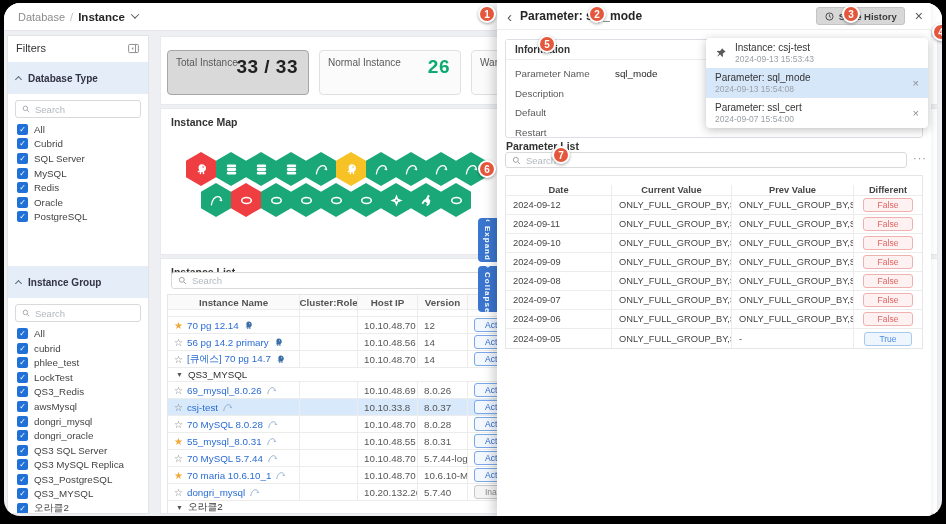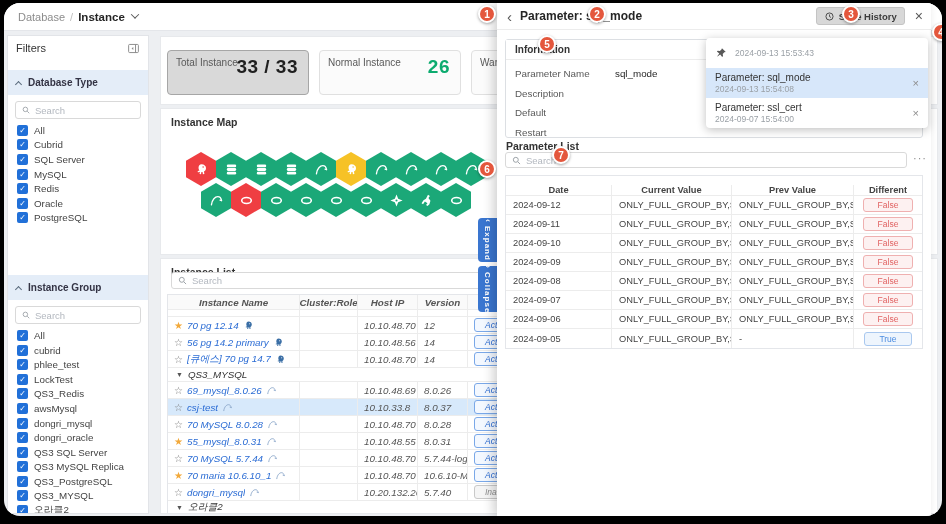--- a/index.html
+++ b/index.html
@@ -12,21 +12,21 @@
   .topbar { position:absolute; left:0; top:0; width:100%; height:28px; background:#fff; border-bottom:1px solid #e4e6ea; display:flex; align-items:center; padding-left:14px; z-index:1; }
   .crumb-root { font-size:11px; color:#8c8c8c; }
   .crumb-sep { font-size:11px; color:#bfbfbf; margin:0 5px; }
   .crumb-cur { font-size:11.5px; color:#262626; font-weight:bold; }
   .chev-down { display:inline-block; width:6px; height:6px; border-right:1.5px solid #595959; border-bottom:1.5px solid #595959; transform:rotate(45deg) translate(-1px,-1px); margin-left:7px; margin-bottom:2px; }
 
   
   .sidebar { position:absolute; left:3px; top:32px; width:142px; height:479px; background:#fff; border:1px solid #e2e4e8; overflow:hidden; z-index:1; }
   .filters-head { height:24px; display:flex; align-items:center; justify-content:space-between; padding:0 8px; }
   .filters-title { font-size:11px; font-weight:normal; color:#333; }
-  .sec-head { height:25px; background:#e4edf8; display:flex; align-items:center; padding:0 8px; margin-top:10px; }
+  .sec-head { height:32px; background:#e4edf8; display:flex; align-items:center; padding:0 8px; margin-top:2px; }
   .sec-chev { display:inline-block; width:5px; height:5px; border-right:1.2px solid #5b6b7d; border-bottom:1.2px solid #5b6b7d; transform:rotate(-135deg); margin-right:7px; margin-top:3px; }
   .sec-label { font-size:10px; font-weight:bold; color:#334; }
   .sb-search { margin:6px 7px 4px 7px; height:18px; border:1px solid #d9d9d9; border-radius:3px; background:#fff; display:flex; align-items:center; padding:0 5px; }
   .sb-search svg, .il-search svg, .pl-search svg { flex:0 0 auto; }
   .search-ph { font-size:9.5px; color:#b3b8bf; margin-left:4px; }
   .chk-row { height:14.6px; display:flex; align-items:center; padding-left:9px; cursor:pointer; }
   .cb { width:11px; height:11px; background:#2170d8; border-radius:2px; color:#fff; font-size:8px; line-height:11px; text-align:center; flex:0 0 auto; }
   .cb-label { font-size:9.8px; color:#444; margin-left:6px; white-space:nowrap; }
   .ig-gap { height:40px; }
 
@@ -39,21 +39,21 @@
   .card-value { position:absolute; right:10px; bottom:16px; font-size:19px; font-weight:bold; color:#1f1f1f; letter-spacing:0.5px; }
 
   .map-panel { left:156px; top:105px; width:778px; height:147px; }
   .panel-title { font-size:10.5px; font-weight:bold; color:#333; padding:7px 0 0 10px; }
   .hexrow { position:absolute; display:flex; }
   .hex { width:30px; height:34px; clip-path:polygon(50% 0,100% 26%,100% 74%,50% 100%,0 74%,0 26%); display:flex; align-items:center; justify-content:center; flex:0 0 auto; }
   .hex svg { width:15px; height:15px; }
 
   .list-panel { left:156px; top:255px; width:778px; height:256px; overflow:hidden; }
   .il-search { position:absolute; left:10px; top:13px; width:312px; height:17px; border:1px solid #d9d9d9; border-radius:3px; display:flex; align-items:center; padding:0 5px; background:#fff; }
-  .itable { position:absolute; left:6px; top:35px; width:600px; border:1px solid #e4e6ea; border-bottom:none; font-size:9.8px;font-style:italic; }
+  .itable { position:absolute; left:6px; top:35px; width:600px; border:1px solid #e4e6ea; border-bottom:none; font-size:9.8px; }
   .irow { display:flex; border-bottom:1px solid #ececec; background:#fff; }
   .irow.head { background:#fafafa; font-weight:bold; color:#333; }
   .irow.head .icell { justify-content:center; }
   .irow.sel { background:#d7e9fb; }
   .icell { display:flex; align-items:center; padding:0 6px; border-right:1px solid #ececec; overflow:hidden; white-space:nowrap; color:#555; }
   .icell:last-child { border-right:none; }
   .c0{width:132px;} .c1{width:58px;} .c2{width:60px;} .c3{width:50px;} .c4{width:84px;}
   .row-i { height:17px; } .row-h { height:15px; } .row-g { height:14px; } .row-p { height:7px; }
   .star { font-size:10px; margin-right:4px; flex:0 0 auto; }
   .star.on { color:#f2a93b; } .star.off { color:#7a7a7a; }
@@ -742,20 +742,21 @@
 
   <div class="dropdown">
     <div id="history-items">
           <div class="dd-item">
             <span class="dd-pin">
               <svg viewBox="0 0 16 16" width="12" height="12">
                 <path fill="#595959" d="M9.3 1.6l5.1 5.1-2 .4-2.1 2.1.4 2.9-1.1 1.1-2.7-3.2-3.6 2.7-.3-.3 2.7-3.6L2.5 6.1 3.6 5l2.9.4 2.1-2.1z"></path>
               </svg>
             </span>
             <div class="dd-texts">
+              <div class="dd-title">Instance: csj-test</div>
               <div class="dd-time">2024-09-13 15:53:43</div>
             </div>
           </div>
           <div class="dd-item sel">
             <div class="dd-texts">
               <div class="dd-title">Parameter: sql_mode</div>
               <div class="dd-time">2024-09-13 15:54:08</div>
             </div>
             <span class="dd-x">×</span>
           </div>

